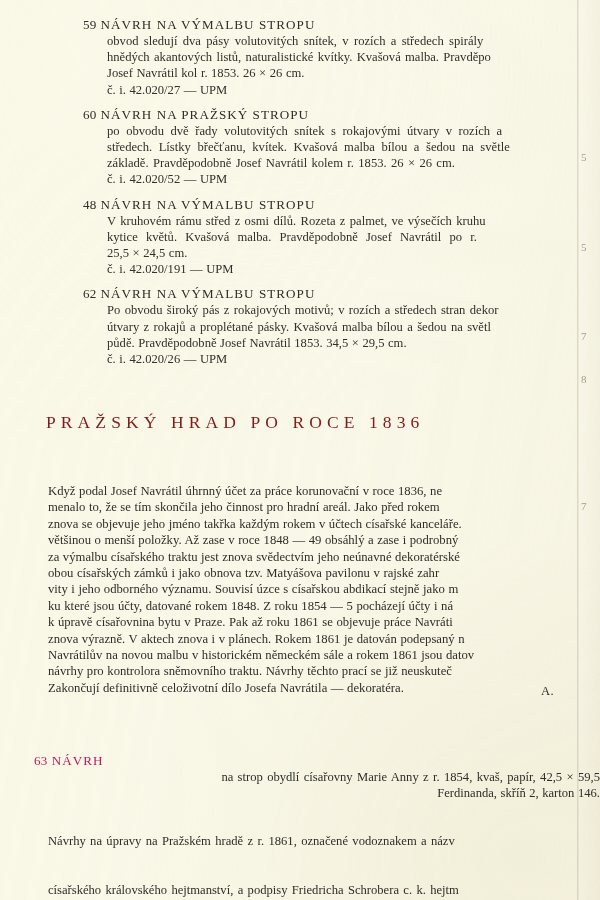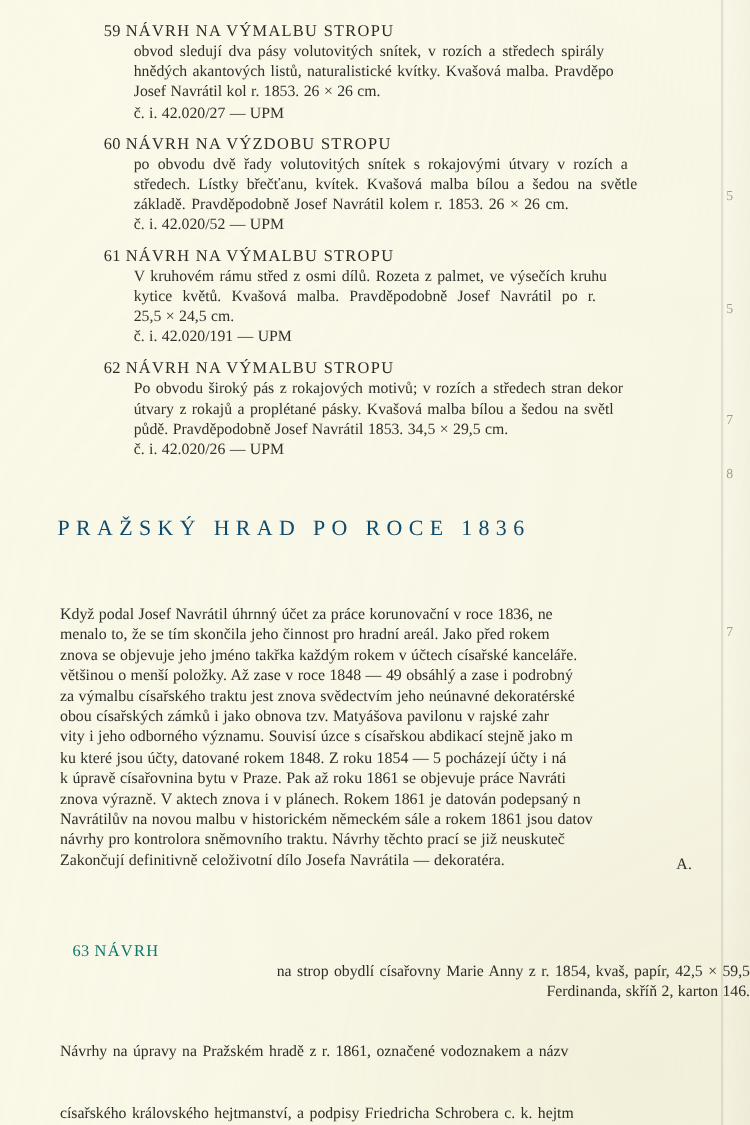--- a/index.html
+++ b/index.html
@@ -104,21 +104,21 @@
   .ws4 { word-spacing: 3.4px; }
   .ws5 { word-spacing: 5.0px; }
 
   
   .section-heading {
     position: absolute;
     top: 412px;
     left: 46px;
     font-size: 17.5px;
     letter-spacing: 5.1px;
-    color: #0c4a6e;
+    color: #7f1d1d;
     white-space: nowrap;
   }
 
   
   .main-para {
     position: absolute;
     top: 483px;
     left: 48px;
     width: 540px;
     font-size: 12.7px;
@@ -141,26 +141,26 @@
   }
 
   
   .notes {
     position: absolute;
     top: 752px;
     left: 0;
     width: 600px;
   }
   .note-head {
-    padding-left: 58px;
+    padding-left: 34px;
     font-size: 13.1px;
     line-height: 17px;
     letter-spacing: 0.9px;
     white-space: nowrap;
-    color: #0f766e;
+    color: #be185d;
   }
   .note-body {
     padding-left: 82px;
     font-size: 12.6px;
     line-height: 16.2px;
     color: #2e2e2a;
   }
   .note-body .ln { display: block; white-space: nowrap; text-align: right; }
   .note-block {
     margin-top: 14px;
@@ -202,33 +202,33 @@
           <span class="ln ws1">obvod sledují dva pásy volutovitých snítek, v rozích a středech spirály</span>
           <span class="ln ws2">hnědých akantových listů, naturalistické kvítky. Kvašová malba. Pravděpo</span>
           <span class="ln ws3">Josef Navrátil kol r. 1853. 26 × 26 cm.</span>
           <span class="ln ws3">č. i. 42.020/27 — UPM</span>
         </div>
       </div>
 
       <div class="entry">
         <div class="entry-head">
           <span class="entry-num">60</span>
-          <span class="entry-title">NÁVRH NA VÝZDOBU STROPU</span>
+          <span class="entry-title">NÁVRH NA PRAŽSKÝ STROPU</span>
         </div>
         <div class="entry-body">
           <span class="ln ws4">po obvodu dvě řady volutovitých snítek s rokajovými útvary v rozích a</span>
           <span class="ln ws4">středech. Lístky břečťanu, kvítek. Kvašová malba bílou a šedou na světle</span>
           <span class="ln ws2">základě. Pravděpodobně Josef Navrátil kolem r. 1853. 26 × 26 cm.</span>
           <span class="ln ws3">č. i. 42.020/52 — UPM</span>
         </div>
       </div>
 
       <div class="entry">
         <div class="entry-head">
-          <span class="entry-num">61</span>
+          <span class="entry-num">48</span>
           <span class="entry-title">NÁVRH NA VÝMALBU STROPU</span>
         </div>
         <div class="entry-body">
           <span class="ln ws2">V kruhovém rámu střed z osmi dílů. Rozeta z palmet, ve výsečích kruhu</span>
           <span class="ln ws5">kytice květů. Kvašová malba. Pravděpodobně Josef Navrátil po r.</span>
           <span class="ln ws3">25,5 × 24,5 cm.</span>
           <span class="ln ws3">č. i. 42.020/191 — UPM</span>
         </div>
       </div>
 

